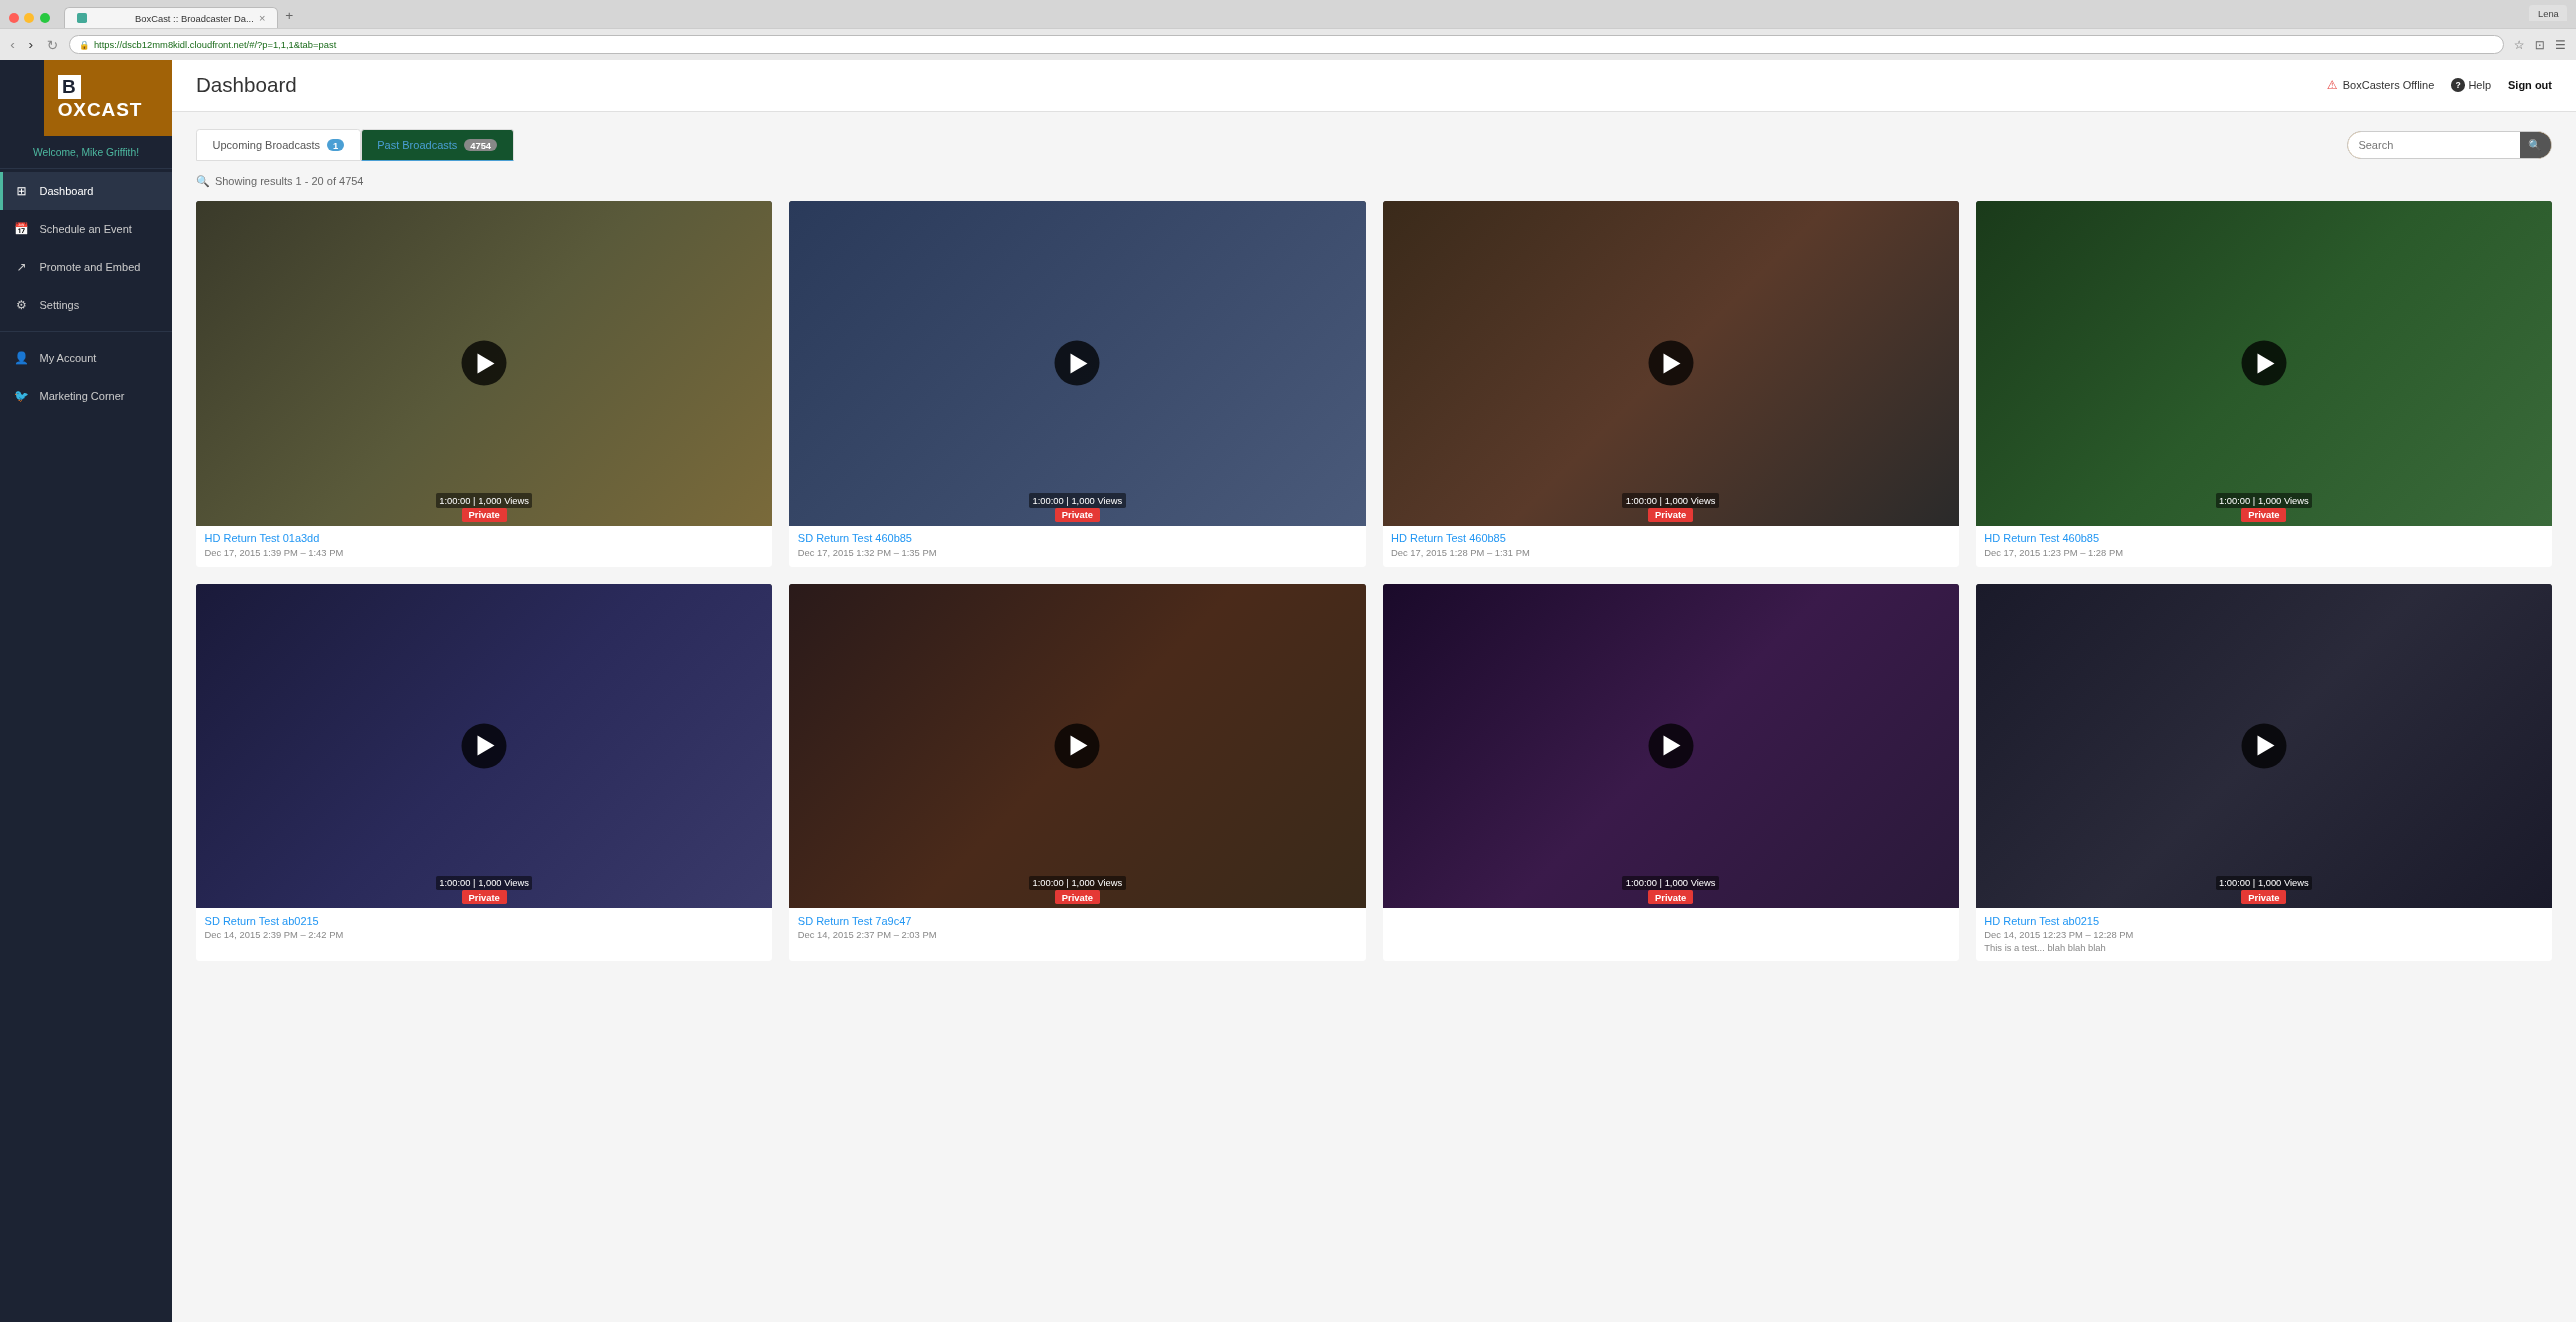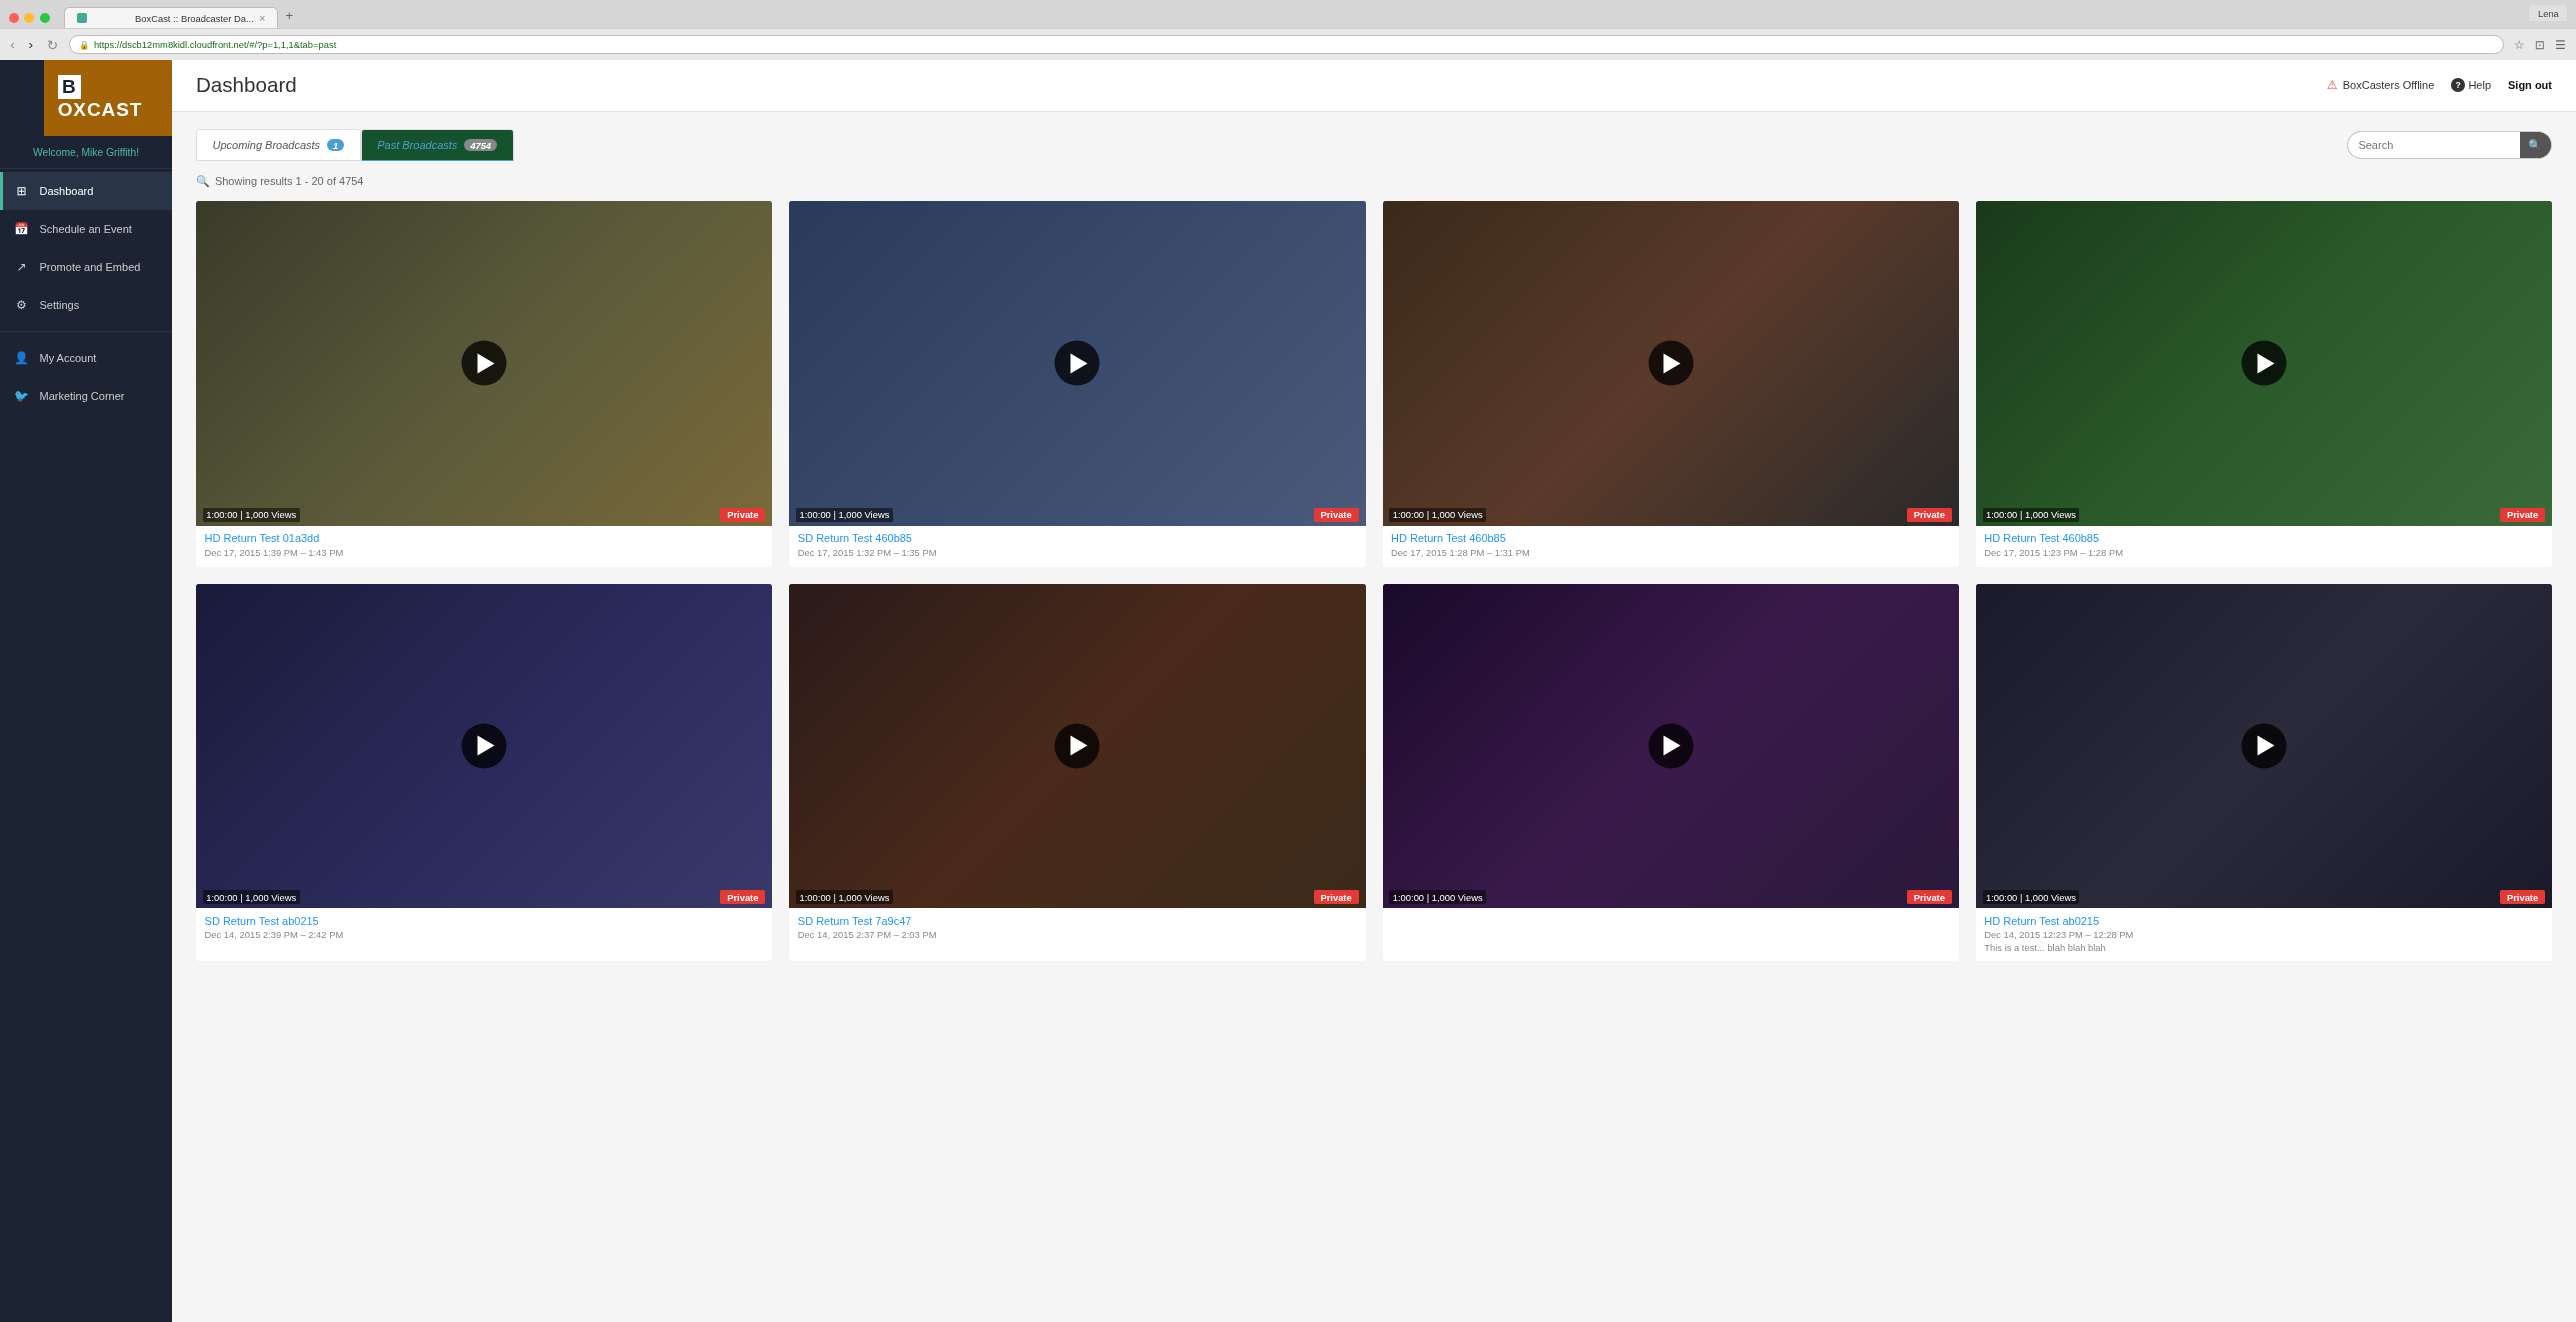--- a/index.html
+++ b/index.html
@@ -44,40 +44,40 @@
     .help-btn { display: flex; align-items: center; gap: 3.4px; font-size: 11px; color: #333; cursor: pointer; background: none; border: none; }
     .help-circle { background: #333; color: white; border-radius: 50%; width: 13.7px; height: 13.7px; display: flex; align-items: center; justify-content: center; font-size: 8.6px; font-weight: bold; }
     .signout-btn { font-size: 11px; font-weight: 600; color: #111; cursor: pointer; background: none; border: none; }
 
     
     .content-area { flex: 1; overflow-y: auto; background: #f5f5f5; padding: 17px 24px; }
 
     
     .tabs-bar { display: flex; align-items: center; justify-content: space-between; margin-bottom: 13.7px; }
     .tabs { display: flex; gap: 0; }
-    .tab { padding: 8.6px 15.5px; font-size: 11px; cursor: pointer; border-radius: 3.4px 3.4px 0 0; display: flex; align-items: center; gap: 6.9px; border: 0.9px solid #ddd; background: white; color: #555; font-style: italic; }
+    .tab { padding: 8.6px 15.5px; font-size: 11px; cursor: pointer; border-radius: 3.4px 3.4px 0 0; display: flex; align-items: center; gap: 6.9px; border: 0.9px solid #ddd; background: white; color: #555; }
     .tab.active { color: #4a9fd4; border-bottom: 1.7px solid #4a9fd4; background: #14532d; font-weight: 500; text-align: right; }
     .tab-badge { background: #4a9fd4; color: white; border-radius: 8.6px; padding: 0.9px 6px; font-size: 9.4px; font-weight: 600; }
     .tab-badge.gray { background: #888; }
     .search-bar { display: flex; align-items: center; border: 0.9px solid #ccc; border-radius: 14px; background: #a16207; overflow: hidden; }
     .search-input { border: none; outline: none; padding: 6.9px 10.3px; font-size: 11px; width: 172px; color: #aaa; }
     .search-btn { background: #555; border: none; padding: 6.9px 8.6px; cursor: pointer; color: white; font-size: 11px; }
 
     
     .results-info { font-size: 11px; color: #666; margin-bottom: 13.7px; display: flex; align-items: center; gap: 5.2px; }
     .search-icon-sm { color: #888; }
 
     
     .video-grid { display: grid; grid-template-columns: repeat(4, 1fr); gap: 17px; }
     .video-card { background: white; border-radius: 3.4px; overflow: hidden; cursor: pointer; }
     .video-thumbnail { position: relative; width: 100%; padding-top: 56.25%; background: #333; overflow: hidden; }
     .thumbnail-bg { position: absolute; inset: 0; background-size: cover; background-position: center; }
     .play-btn { position: absolute; top: 50%; left: 50%; transform: translate(-50%, -50%); width: 45px; height: 45px; background: rgba(0,0,0,0.75); border-radius: 50%; display: flex; align-items: center; justify-content: center; }
     .play-triangle { width: 0; height: 0; border-left: 17px solid white; border-top: 10.3px solid transparent; border-bottom: 10.3px solid transparent; margin-left: 3.4px; }
-    .video-meta { position: absolute; bottom: 0; left: 0; right: 0; display: flex; align-items: center; justify-content: space-between; padding: 3.4px 6.9px; }
+    .video-meta { position: absolute; bottom: 0; left: 0; right: 0; display: flex; align-items: center; justify-content: space-between; padding: 3.4px 6.9px; flex-direction: column; }
     .video-stats { font-size: 9.4px; color: white; background: rgba(0,0,0,0.5); padding: 1.7px 3.4px; border-radius: 1.7px; }
     .private-badge { background: #e53935; color: white; font-size: 9.4px; padding: 1.7px 6.9px; border-radius: 1.7px; font-weight: 600; }
     .video-info { padding: 6.9px 8.6px 8.6px; }
     .video-title { font-size: 11px; color: #2196f3; font-weight: 500; margin-bottom: 2.6px; text-decoration: none; display: block; }
     .video-date { font-size: 9.4px; color: #888; }
     .video-desc { font-size: 9.4px; color: #888; margin-top: 1.7px; }
 
     
     .thumb-football { background: linear-gradient(135deg, #3a3a2a 0%, #5a5a3a 50%, #7a6a3a 100%); }
     .thumb-hockey { background: linear-gradient(135deg, #2a3a5a 0%, #3a4a6a 50%, #4a5a7a 100%); }

